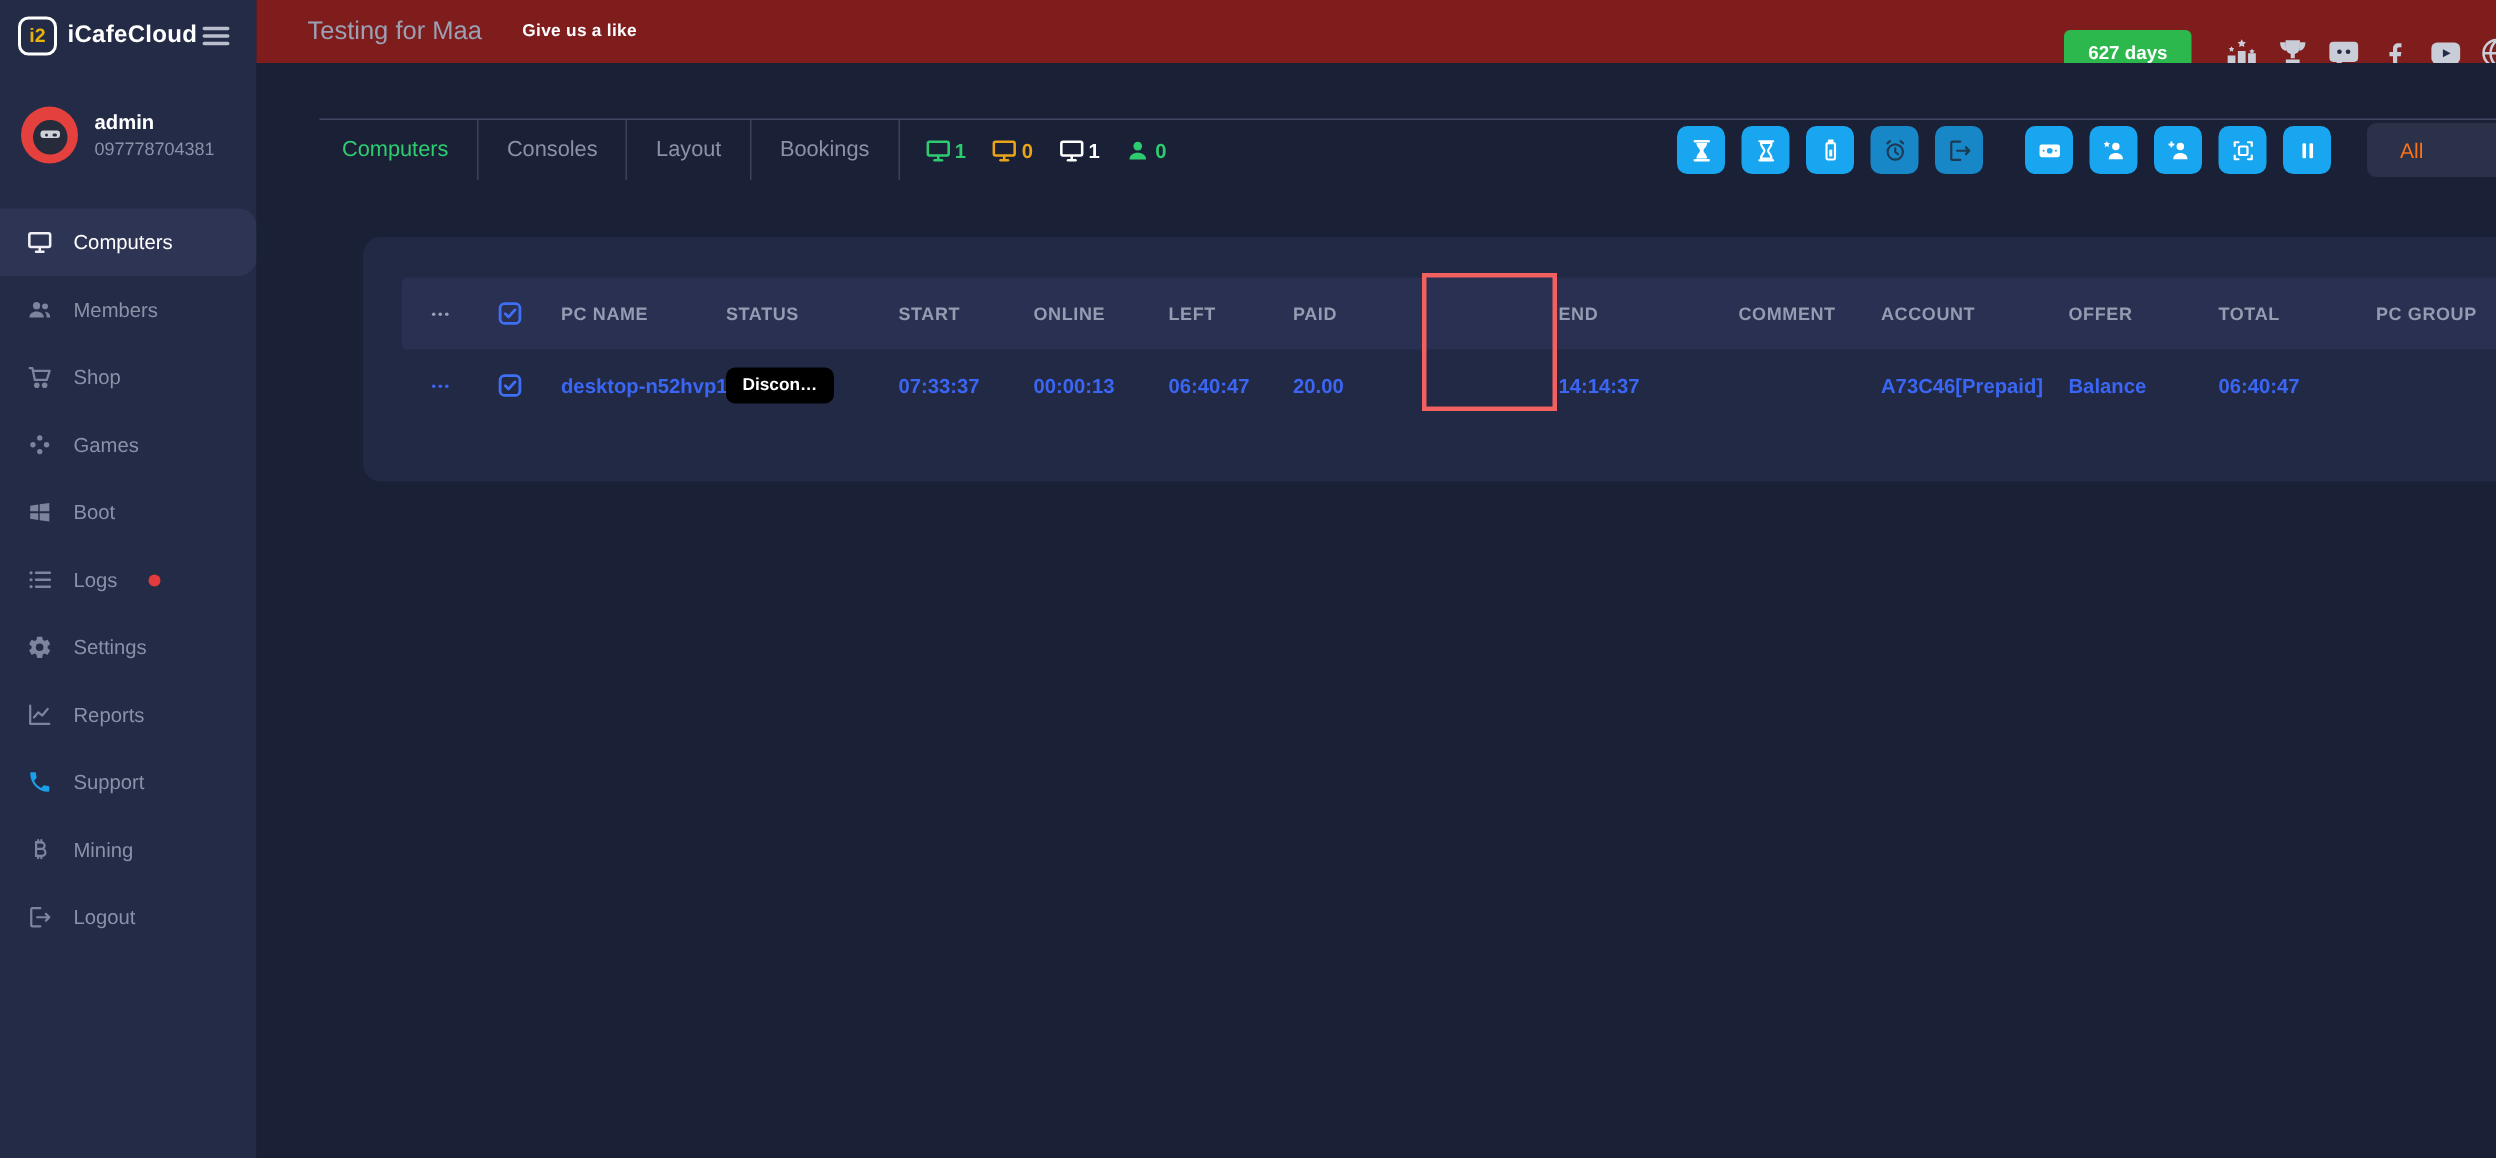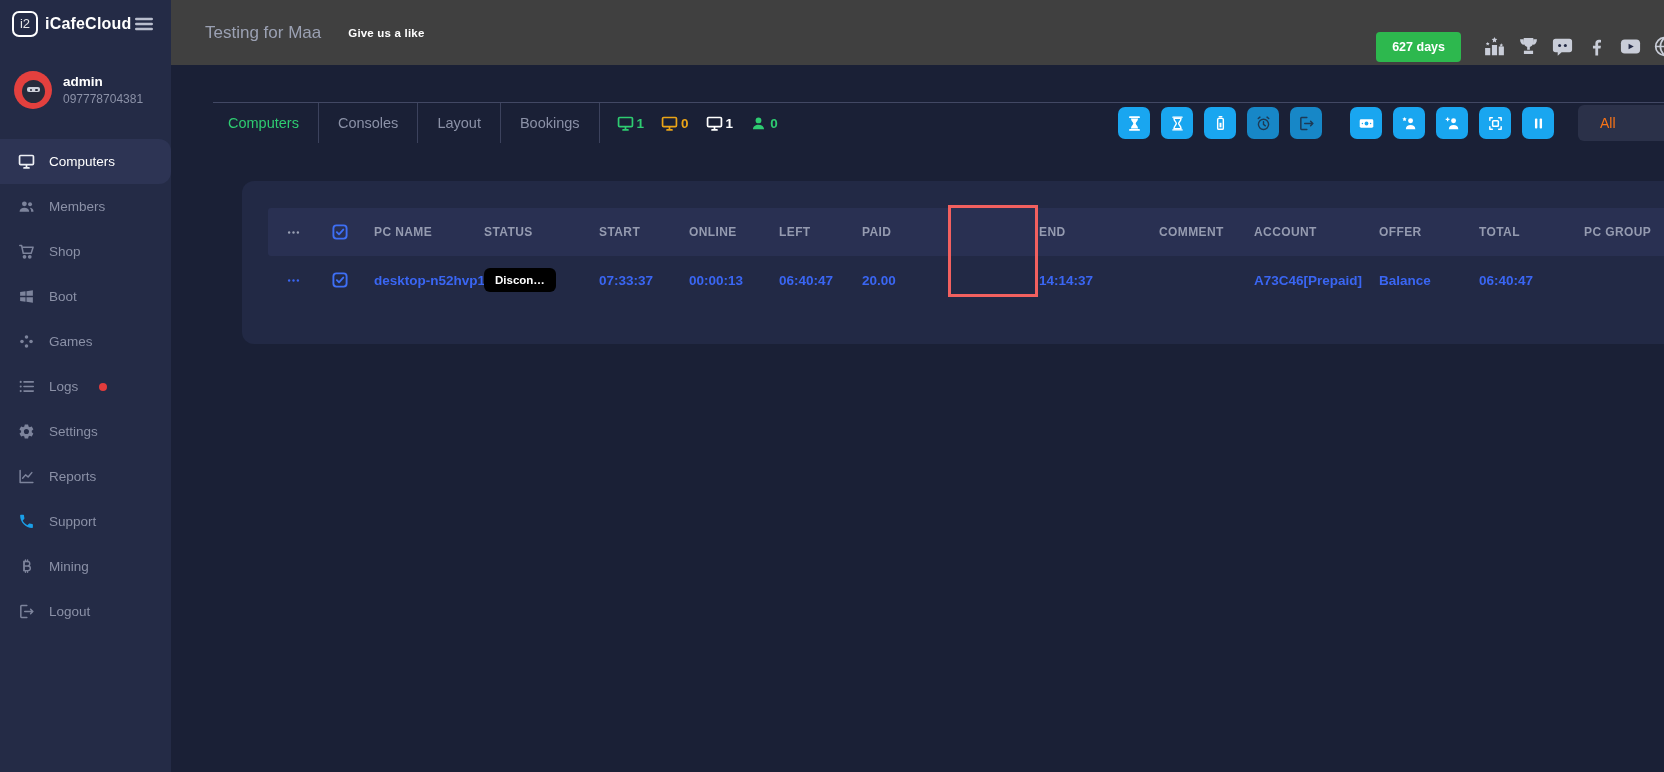--- a/index.html
+++ b/index.html
@@ -4,22 +4,22 @@
 <style>
   * { box-sizing: border-box; margin: 0; padding: 0; }
   html,body { width:1664px; height:772px; overflow:hidden; }
   body { font-family:"Liberation Sans", sans-serif; background:#1a2036; }
   .app { display:flex; width:1664px; height:772px; }
 
   
   .sidebar { width:171px; flex-shrink:0; background:#242b46; display:flex; flex-direction:column; }
   .logo-row { height:47px; display:flex; align-items:center; justify-content:space-between; padding:0 16px 0 12px; }
   .logo { display:flex; align-items:center; gap:7px; }
-  .logo-box { width:26px; height:26px; border:2px solid #ffffff; border-radius:7px; color:#e5e5e5;
-              font-weight:normal; font-size:13px; display:flex; align-items:center; justify-content:center; }
+  .logo-box { width:26px; height:26px; border:2px solid #ffffff; border-radius:7px; color:#eab308;
+              font-weight:bold; font-size:13px; display:flex; align-items:center; justify-content:center; }
   .brand-text { color:#ffffff; font-weight:700; font-size:16px; letter-spacing:.2px; }
   .hamburger { width:22px; height:22px; color:#b9bece; cursor:pointer; }
 
   .user-block { height:62px; display:flex; align-items:center; gap:11px; padding:0 14px; margin-top:12px; }
   .avatar { width:38px; height:38px; border-radius:50%; background:#e3403e; position:relative; overflow:hidden; flex-shrink:0; }
   .avatar .head { position:absolute; left:8px; top:9px; width:23px; height:23px; border-radius:50%; background:#262b3b; }
   .avatar .band { position:absolute; left:13px; top:16px; width:13px; height:5px; border-radius:2px; background:#cdd1da; }
   .avatar .eye { position:absolute; top:17.5px; width:2.5px; height:2.5px; border-radius:50%; background:#262b3b; }
   .avatar .eye.l { left:15.5px; } .avatar .eye.r { left:21px; }
   .user-name { color:#ffffff; font-weight:700; font-size:13.5px; }
@@ -28,21 +28,21 @@
   nav { margin-top:18px; }
   .nav-item { height:45px; display:flex; align-items:center; gap:14px; padding:0 18px;
               color:#8b91a7; font-size:13.5px; cursor:pointer; }
   .nav-item .icon { width:17px; height:17px; color:#7d849c; flex-shrink:0; }
   .nav-item.active { background:#2d3454; border-radius:0 12px 12px 0; color:#ffffff; }
   .nav-item.active .icon { color:#eef0f5; }
   .badge-dot { width:8px; height:8px; border-radius:50%; background:#e23c3c; margin-left:7px; }
 
   
   .main { flex:1; display:flex; flex-direction:column; min-width:0; position:relative; }
-  .topbar { height:65px; background:#404040; display:flex; align-items:center; padding-left:34px; }
+  .topbar { height:42px; background:#7f1d1d; display:flex; align-items:center; padding-left:34px; }
   .topbar-title { color:#9ba1b3; font-size:17px; }
   .like { color:#ffffff; font-weight:700; font-size:11.5px; margin-left:27px; letter-spacing:.2px; }
   .topbar-right { margin-left:auto; display:flex; align-items:center; gap:11px;margin-top:28px; }
   .days-btn { background:#2db84e; color:#fff; font-size:12.5px; font-weight:700; border:none;
               border-radius:4px; padding:8px 16px; margin-right:11px; cursor:pointer;
               font-family:"Liberation Sans", sans-serif; }
   .social-icon { width:23px; height:23px; color:#c9cdd8; cursor:pointer; flex-shrink:0; }
   .social-icon.last { margin-right:-12px; }
 
   .content { flex:1; position:relative; background:#1a2036; }
@@ -138,32 +138,32 @@
         <div class="nav-item">
           <span class="icon"><svg viewBox="0 0 24 24" fill="none" stroke="currentColor" stroke-width="2.1" stroke-linecap="round" stroke-linejoin="round">
               <path d="M2.5 3.5h2.6l2.3 11h11.2l2.7-8.5H6"></path>
               <circle cx="9.2" cy="19.5" r="1.6" fill="currentColor"></circle>
               <circle cx="16.6" cy="19.5" r="1.6" fill="currentColor"></circle>
             </svg></span>
           <span>Shop</span>
         </div>
         <div class="nav-item">
           <span class="icon"><svg viewBox="0 0 24 24" fill="currentColor">
-              <path d="M3 5.8l7.6-1.1v6.4H3zM12 4.5L21 3.2v7.9h-9zM3 12.9h7.6v6.4L3 18.2zM12 12.9h9v7.9l-9-1.3z"></path>
-            </svg></span>
-          <span>Boot</span>
-        </div>
-        <div class="nav-item">
-          <span class="icon"><svg viewBox="0 0 24 24" fill="currentColor">
               <circle cx="12" cy="5.6" r="2.5"></circle>
               <circle cx="5.6" cy="12" r="2.5"></circle>
               <circle cx="18.4" cy="12" r="2.5"></circle>
               <circle cx="12" cy="18.4" r="2.5"></circle>
             </svg></span>
           <span>Games</span>
+        </div>
+        <div class="nav-item">
+          <span class="icon"><svg viewBox="0 0 24 24" fill="currentColor">
+              <path d="M3 5.8l7.6-1.1v6.4H3zM12 4.5L21 3.2v7.9h-9zM3 12.9h7.6v6.4L3 18.2zM12 12.9h9v7.9l-9-1.3z"></path>
+            </svg></span>
+          <span>Boot</span>
         </div>
         <div class="nav-item">
           <span class="icon"><svg viewBox="0 0 24 24">
               <g stroke="currentColor" stroke-width="2.3" stroke-linecap="round" fill="none">
                 <path d="M8.5 5.5h13M8.5 12h13M8.5 18.5h13"></path>
               </g>
               <g fill="currentColor">
                 <circle cx="3.8" cy="5.5" r="1.5"></circle>
                 <circle cx="3.8" cy="12" r="1.5"></circle>
                 <circle cx="3.8" cy="18.5" r="1.5"></circle>

